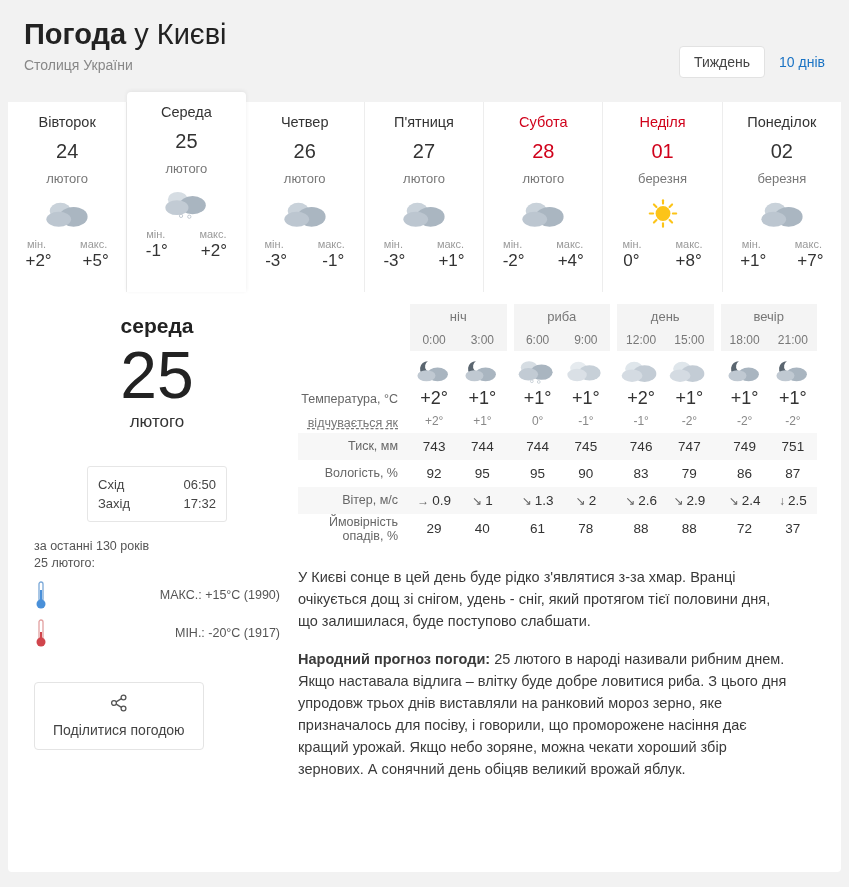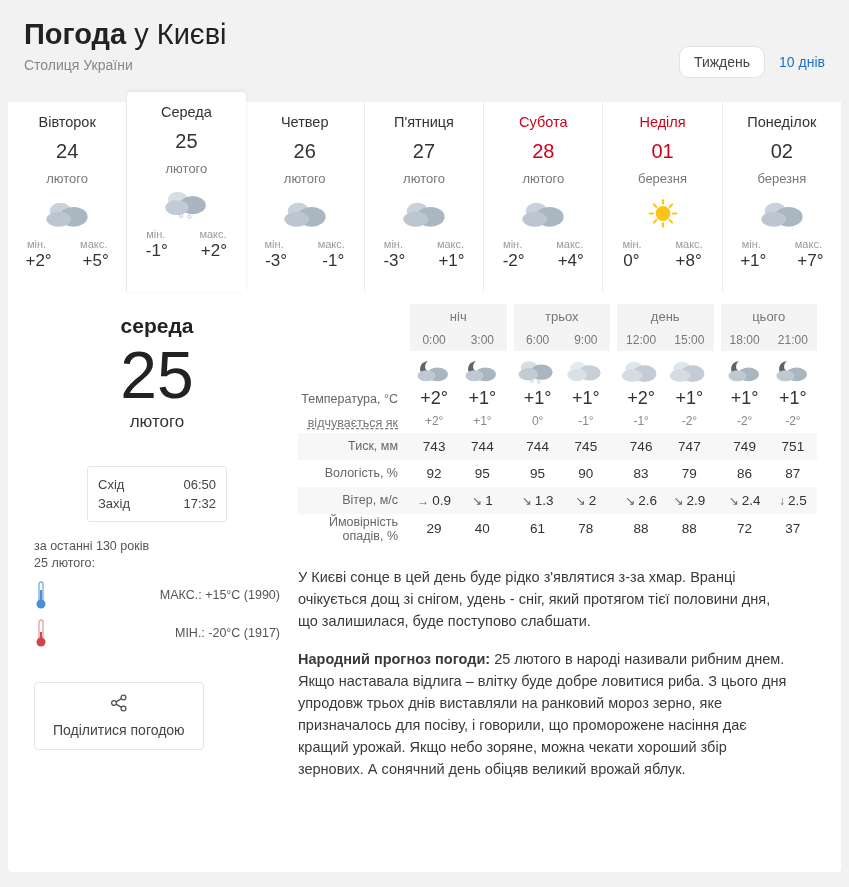--- a/index.html
+++ b/index.html
@@ -15,21 +15,21 @@
   
   .header { padding: 18px 24px 0 24px; position: relative; height: 92px; }
   .title { font-size: 29px; font-weight: bold; color: #222; line-height: 1.15; }
   .title .thin { font-weight: normal; }
   .subtitle { font-size: 14px; color: #888; margin-top: 6px; }
   .period-toggle {
     position: absolute; right: 24px; top: 46px;
     display: flex; align-items: center; gap: 14px;
   }
   .period-btn {
-    background: #fff; border: 1px solid #e2e2e2; border-radius: 10px;
+    background: #fff; border: 1px solid #e2e2e2; border-radius: 4px;
     font-size: 14px; color: #444; padding: 7px 14px; cursor: pointer;
   }
   .period-link { font-size: 14px; color: #1a73c4; cursor: pointer; }
 
   
   .days { display: flex; padding: 0 8px; align-items: flex-end; height: 200px; }
   .day {
     flex: 1 1 0; background: #fff; border-right: 1px solid #ededed;
     text-align: center; padding: 12px 2px 10px 2px; height: 190px;
     position: relative; cursor: pointer;
@@ -333,25 +333,25 @@
         </button>
       </div>
 
       <div class="right-col">
         <table class="hours" id="hours-table">
             <tbody>
               <tr>
                 <td class="rowlabel"></td>
                 <td class="part-head" colspan="2">ніч</td>
                 <td class="sep"></td>
-                <td class="part-head" colspan="2">трьох</td>
+                <td class="part-head" colspan="2">риба</td>
                 <td class="sep"></td>
                 <td class="part-head" colspan="2">день</td>
                 <td class="sep"></td>
-                <td class="part-head" colspan="2">цього</td>
+                <td class="part-head" colspan="2">вечір</td>
               </tr>
               <tr>
                 <td class="rowlabel"></td>
                 <td class="time-head">0:00</td>
                 <td class="time-head">3:00</td>
                 <td class="sep"></td>
                 <td class="time-head">6:00</td>
                 <td class="time-head">9:00</td>
                 <td class="sep"></td>
                 <td class="time-head">12:00</td>

